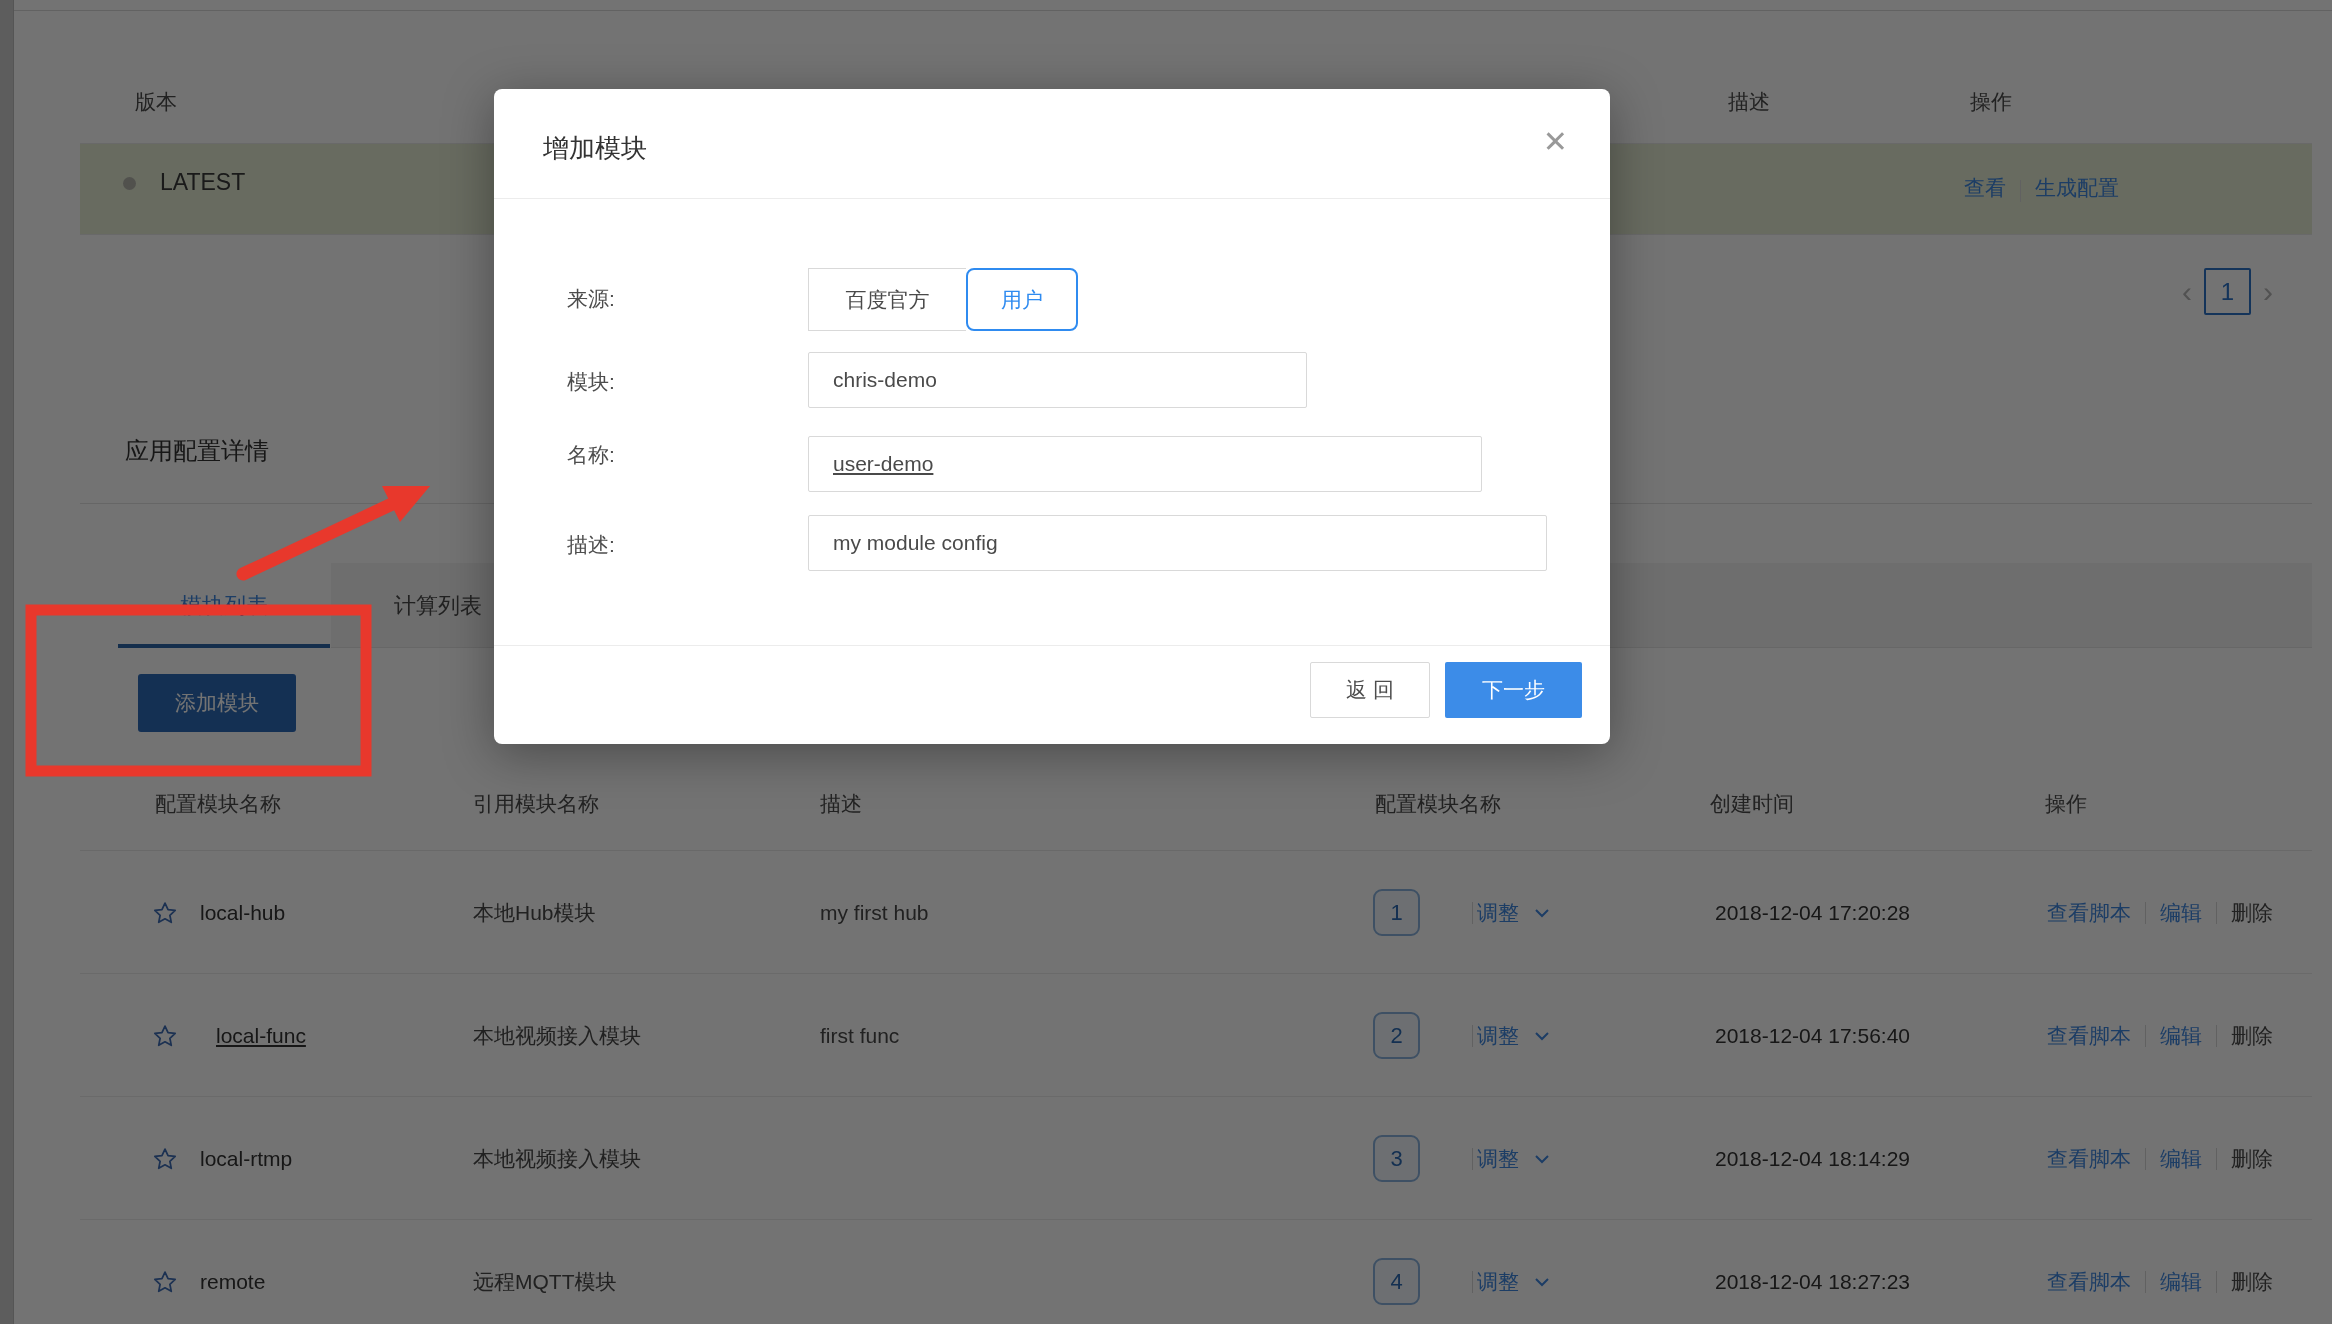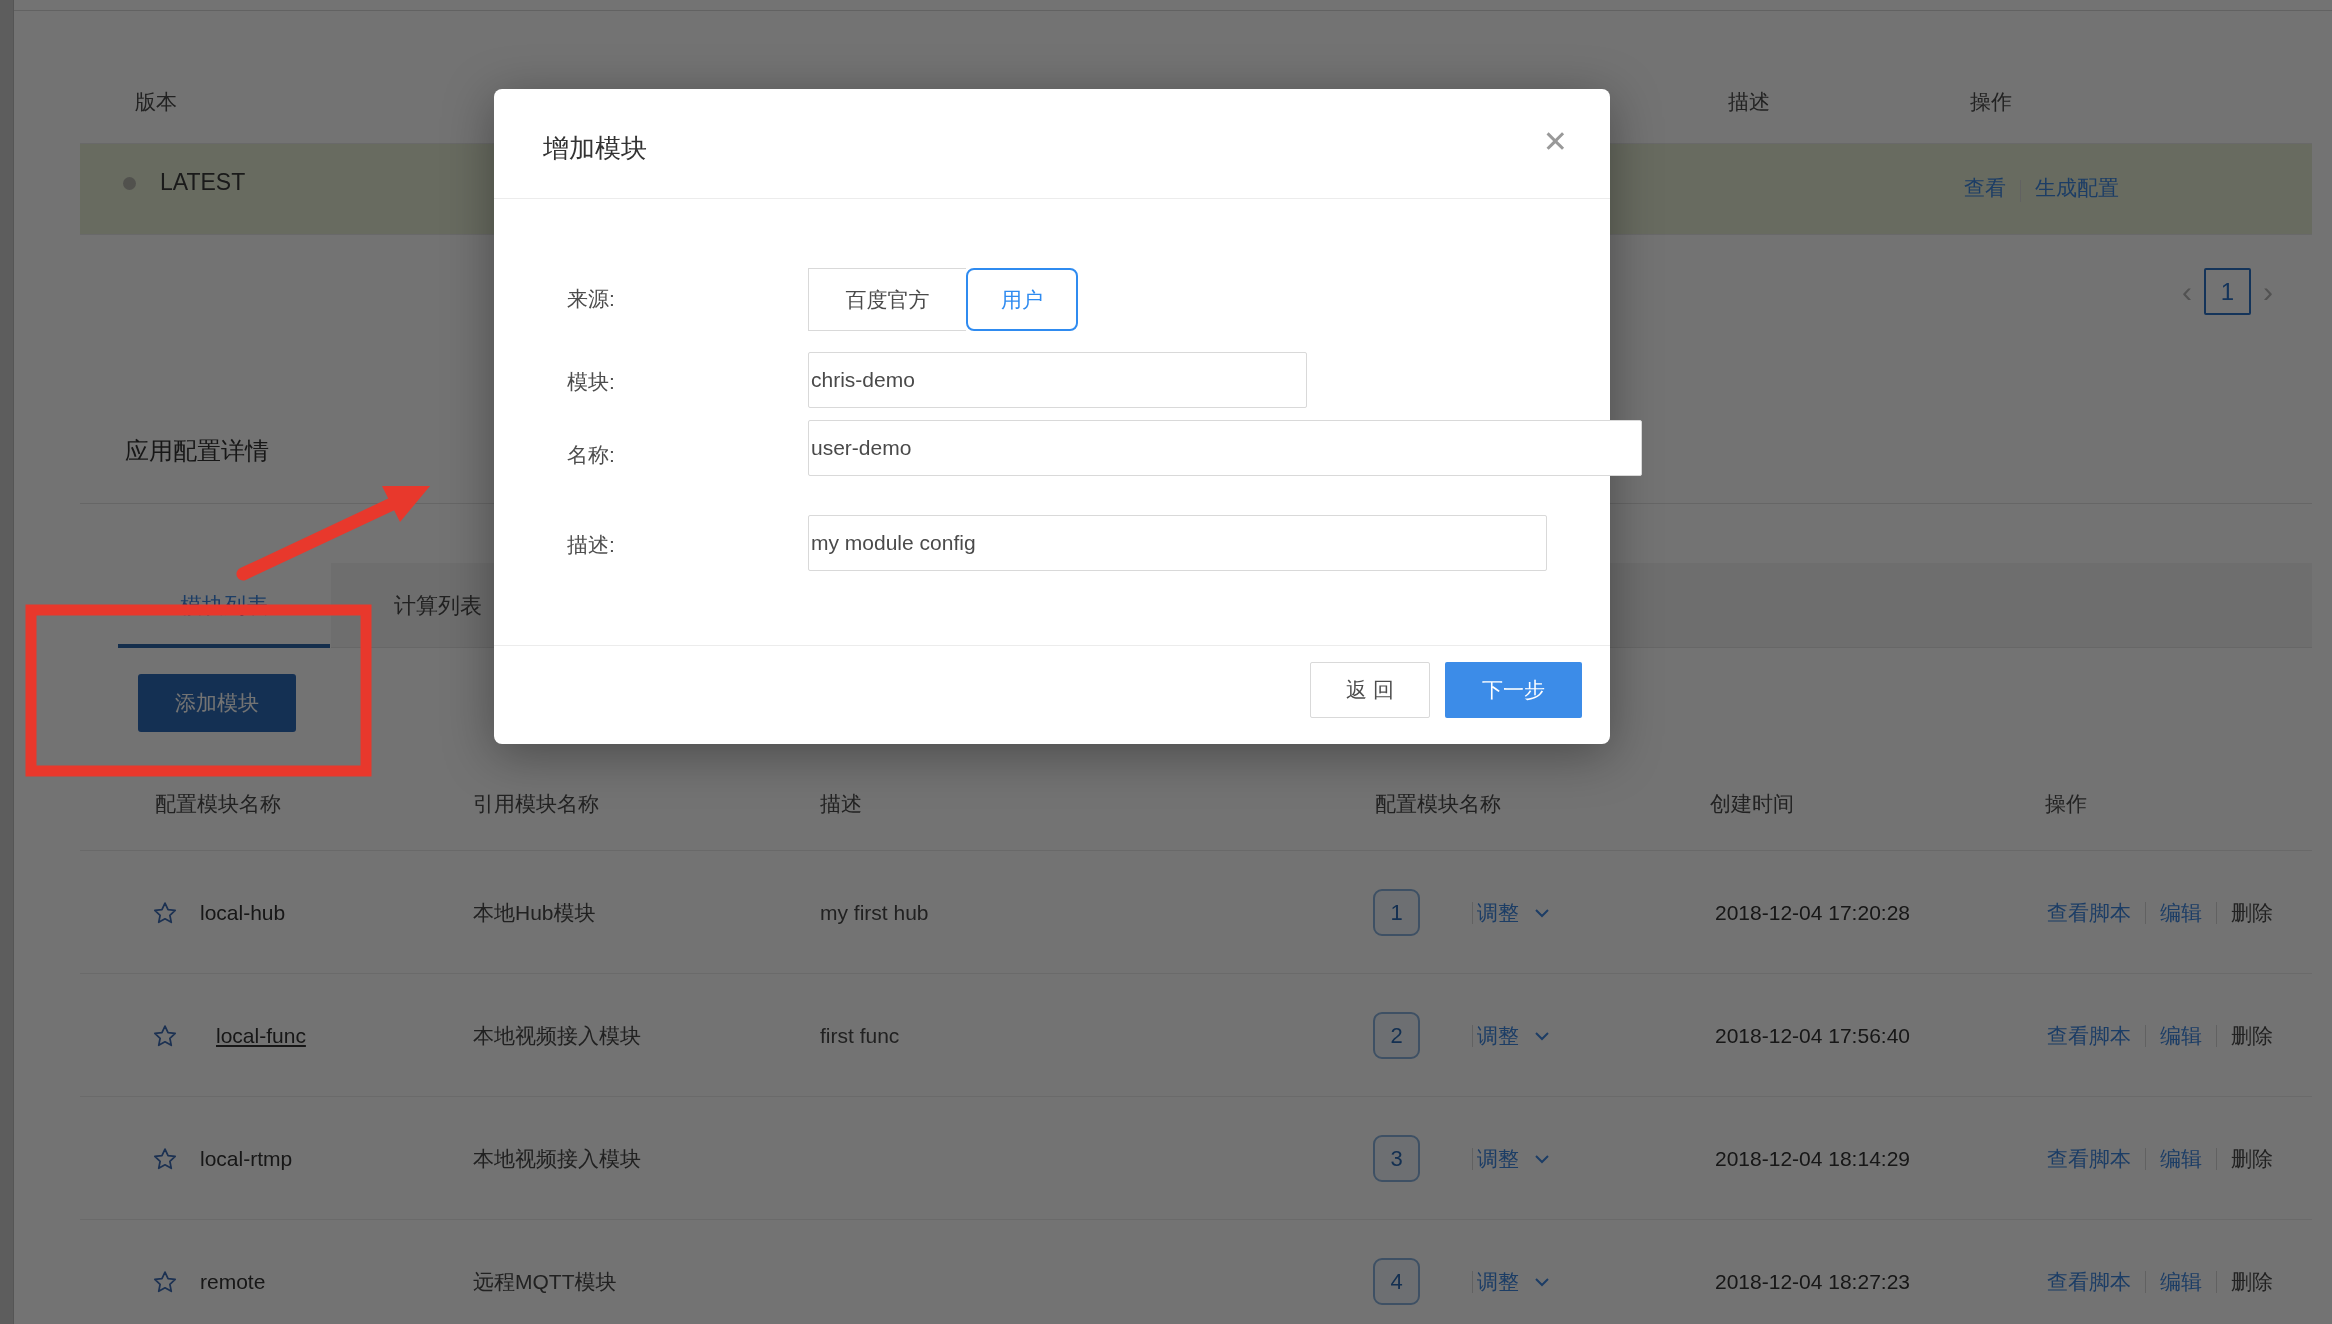--- a/index.html
+++ b/index.html
@@ -65,23 +65,23 @@
   .modal-ftr-border { left:0; right:0; top:556px; height:1px; background:#ececec; }
 
   .fld-label { left:73px; font-size:21px; color:#4d4d4d; }
   .toggle { left:314px; top:179px; display:flex; }
   .toggle-opt { height:63px; display:flex; align-items:center; justify-content:center; font-size:21px;
                 background:#fff; cursor:pointer; }
   .toggle-off { width:158px; border:1px solid #d9d9d9; border-right:none; color:#4a4a4a; }
   .toggle-on  { width:112px; border:2px solid #2f8bf0; color:#2f8bf0; border-radius:8px; }
 
   .txt-input { position:absolute; left:314px; height:56px; border:1px solid #d9d9d9; border-radius:2px;
-               font-size:21px; color:#4a4a4a; padding:0 2px; font-family:inherit; background:#fff; }
+               font-size:21px; color:#4a4a4a; padding:0 24px; font-family:inherit; background:#fff; }
   .input-module { top:263px; width:499px; }
-  .input-name   { top:331px; width:834px; }
+  .input-name   { top:347px; width:674px;text-decoration:underline; }
   .input-desc   { top:426px; width:739px; }
 
   .btn-back { position:absolute; left:816px; top:573px; width:120px; height:56px; background:#fff;
               border:1px solid #d9d9d9; border-radius:2px; font-size:21px; color:#4d4d4d; cursor:pointer; font-family:inherit; }
   .btn-next { position:absolute; left:951px; top:573px; width:137px; height:56px; background:#3c8ce8;
               border:none; border-radius:2px; font-size:21px; color:#fff; cursor:pointer; font-family:inherit; }
 
   
   #annotations { position:absolute; inset:0; z-index:30; pointer-events:none; }
 </style>

